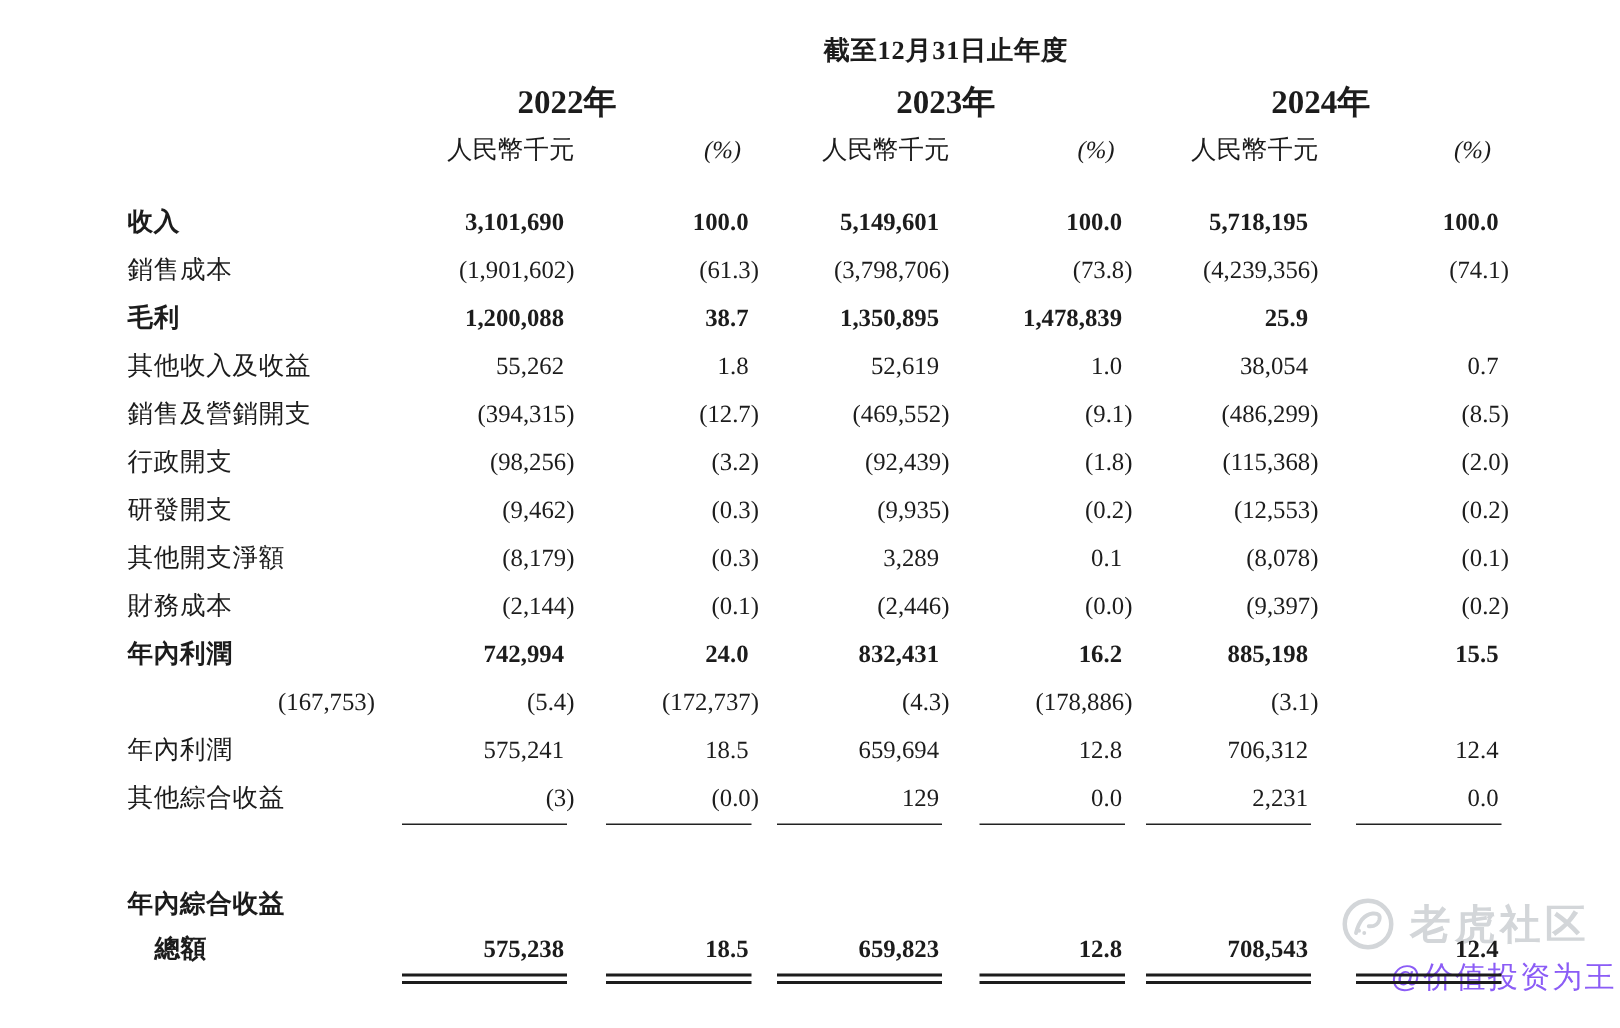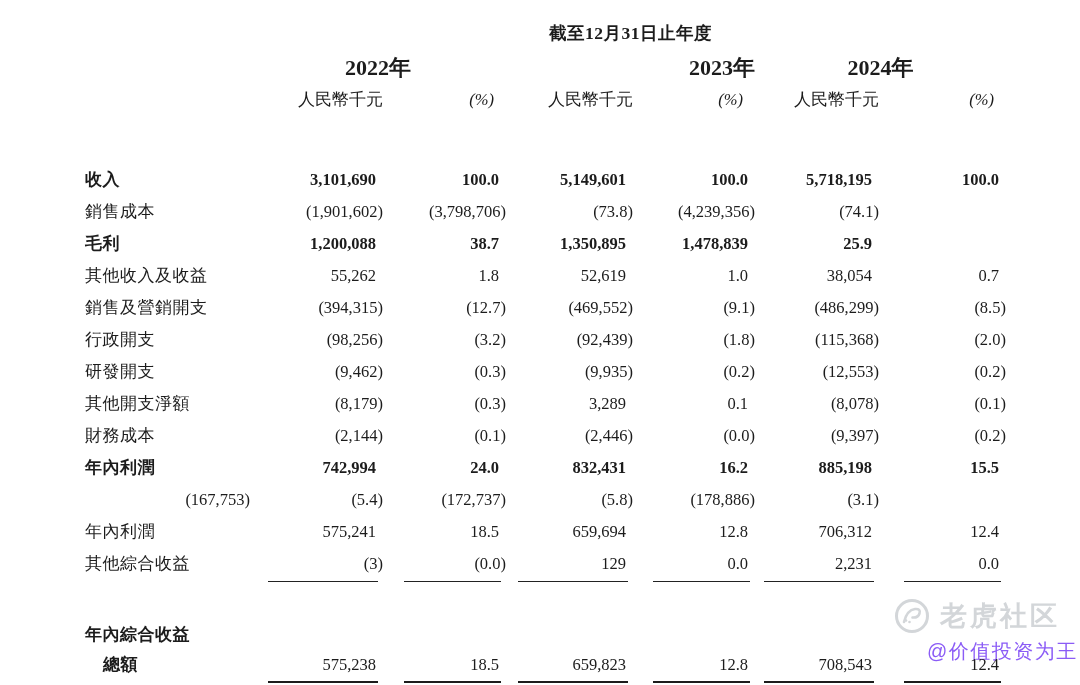--- a/index.html
+++ b/index.html
@@ -16,49 +16,49 @@
     grid-template-columns:165px 133px 123px 127px 122px 124px 127px;
     margin-left:85px;width:921px;
   }
 
   
   .hdr-title-row{margin-top:20px;height:26px;line-height:26px;font-family:Liberation Serif, serif;}
   .period-title{grid-column:4 / span 2;text-align:center;font-weight:bold;font-size:17.5px;letter-spacing:.5px;}
   .hdr-years{margin-top:10px;height:24px;line-height:24px;}
   .year{text-align:center;font-weight:bold;font-size:22px;}
   .span-y1{grid-column:2 / span 2;}
-  .span-y2{grid-column:4 / span 2;text-align:right;}
+  .span-y2{grid-column:4 / span 2;}
   .span-y3{grid-column:6 / span 2;}
   .hdr-units{margin-top:8px;height:24px;line-height:24px;}
   .unit{text-align:right;font-size:17px;}
   .u-c2{grid-column:2;} .u-c3{grid-column:3;} .u-c4{grid-column:4;}
   .u-c5{grid-column:5;} .u-c6{grid-column:6;} .u-c7{grid-column:7;}
   .pctsym{font-style:italic;font-size:16.5px;padding-right:12px;}
 
   
-  #rows{margin-top:52px;}
+  #rows{margin-top:20px;}
   .row{height:32px;line-height:32px;}
   .rlabel{font-size:17px;letter-spacing:.5px;white-space:nowrap;}
   .cell{text-align:right;position:relative;font-size:16.5px;white-space:nowrap;}
   .cell.np{padding-right:7px;}
   .row.bold .rlabel,.row.bold .cell{font-weight:bold;}
 
   .rule-single .cell::after{
     content:"";position:absolute;right:5px;bottom:-2px;width:110px;height:0;
     border-top:1.6px solid #222;
   }
   .rule-single .cell.pct::after{width:97px;}
 
   
   .total-block{margin-top:40px;}
   .trow1{height:30px;line-height:30px;}
   .trow2{height:30px;line-height:30px;}
   .trow1 .rlabel,.trow2 .rlabel{font-weight:bold;}
   .indent{padding-left:18px;}
-  .trow2 .cell{font-weight:normal;}
+  .trow2 .cell{font-weight:bold;}
   .rule-double .cell::after{
     content:"";position:absolute;right:5px;bottom:-8px;width:110px;height:3px;
     border-top:2px solid #1c1c1c;border-bottom:2px solid #1c1c1c;
   }
   .rule-double .cell.pct::after{width:97px;}
 
   
   .watermark{position:absolute;left:893px;top:577px;width:185px;z-index:0;
     font-family:"Liberation Sans","DejaVu Sans",sans-serif;}
   .wm-top{display:flex;align-items:center;gap:9px;}
@@ -110,20 +110,21 @@
           <div class="cell amt np">3,101,690</div>
           <div class="cell pct np">100.0</div>
           <div class="cell amt np">5,149,601</div>
           <div class="cell pct np">100.0</div>
           <div class="cell amt np">5,718,195</div>
           <div class="cell pct np">100.0</div>
         </div>
         <div class="grid row">
           <div class="rlabel">銷售成本</div>
           <div class="cell amt">(1,901,602)</div>
+          <div class="cell pct">(61.3)</div>
           <div class="cell amt">(3,798,706)</div>
           <div class="cell pct">(73.8)</div>
           <div class="cell amt">(4,239,356)</div>
           <div class="cell pct">(74.1)</div>
         </div>
         <div class="grid row bold">
           <div class="rlabel">毛利</div>
           <div class="cell amt np">1,200,088</div>
           <div class="cell pct np">38.7</div>
           <div class="cell amt np">1,350,895</div>
@@ -190,21 +191,21 @@
           <div class="cell pct np">24.0</div>
           <div class="cell amt np">832,431</div>
           <div class="cell pct np">16.2</div>
           <div class="cell amt np">885,198</div>
           <div class="cell pct np">15.5</div>
         </div>
         <div class="grid row">
           <div class="cell amt">(167,753)</div>
           <div class="cell pct">(5.4)</div>
           <div class="cell amt">(172,737)</div>
-          <div class="cell pct">(5.8)</div>
+          <div class="cell pct">(4.3)</div>
           <div class="cell amt">(178,886)</div>
           <div class="cell pct">(3.1)</div>
         </div>
         <div class="grid row">
           <div class="rlabel">年內利潤</div>
           <div class="cell amt np">575,241</div>
           <div class="cell pct np">18.5</div>
           <div class="cell amt np">659,694</div>
           <div class="cell pct np">12.8</div>
           <div class="cell amt np">706,312</div>

